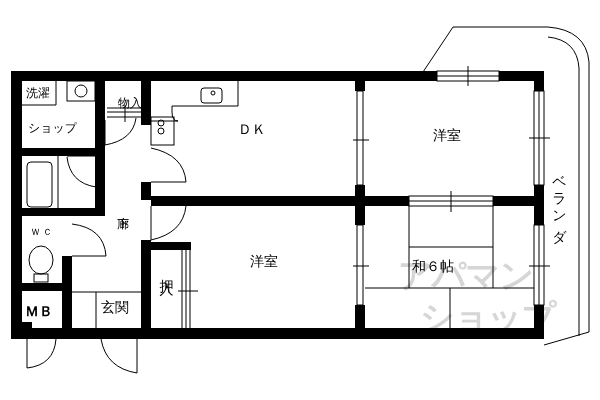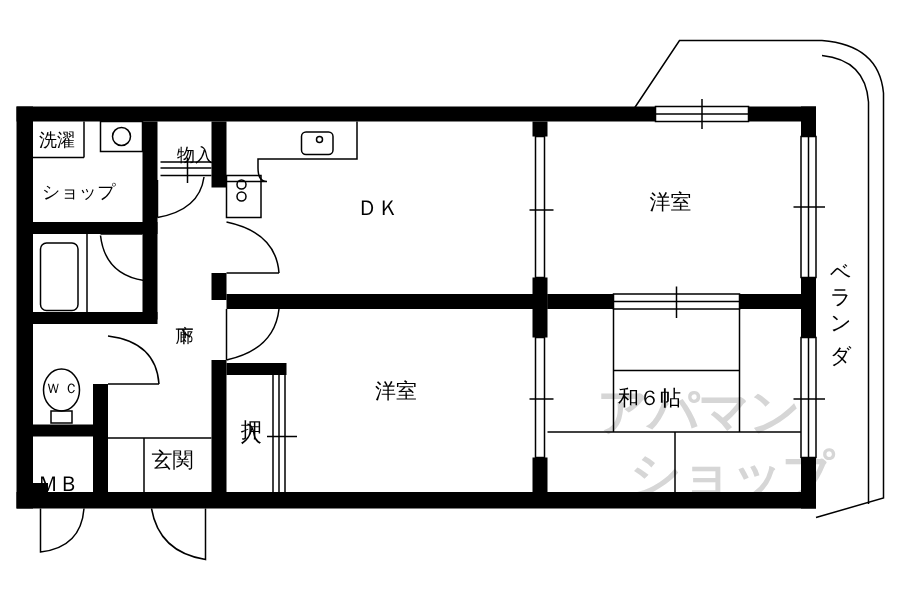--- a/index.html
+++ b/index.html
@@ -136,22 +136,22 @@
     <line x1="493" y1="206" x2="493" y2="288"></line>
     <line x1="409" y1="247" x2="493" y2="247"></line>
     <line x1="365" y1="288" x2="534" y2="288"></line>
     <line x1="450" y1="288" x2="450" y2="328"></line>
   </g>
 </svg>
 
 <div class="lbl sm" style="left:26px;top:87px;">洗濯</div>
 <div class="lbl sm" style="left:118px;top:87px;margin-top:10px;">物入</div>
 <div class="lbl sm" style="left:28px;top:122px;">ショップ</div>
-<div class="lbl" style="left:238px;top:132px;">ＤＫ</div>
+<div class="lbl" style="left:238px;top:122px;">ＤＫ</div>
 <div class="lbl" style="left:433px;top:128px;">洋室</div>
 <div class="lbl" style="left:250px;top:254px;">洋室</div>
 <div class="lbl" style="left:412px;top:259px;">和６帖</div>
 <div class="lbl sm vert" style="left:117px;top:207px;">廊下</div>
-<div class="lbl xs" style="left:31px;top:228px;margin-top:28px;">ＷＣ</div>
+<div class="lbl xs" style="left:31px;top:228px;">ＷＣ</div>
 <div class="lbl vert" style="left:160px;top:268px;">押入</div>
-<div class="lbl" style="left:25px;top:316px;">ＭＢ</div>
+<div class="lbl" style="left:25px;top:304px;font-weight:bold;">ＭＢ</div>
 <div class="lbl" style="left:101px;top:300px;">玄関</div>
 <div class="lbl vert" style="left:553px;top:165px;">ベランダ</div>
 
 </body></html>

